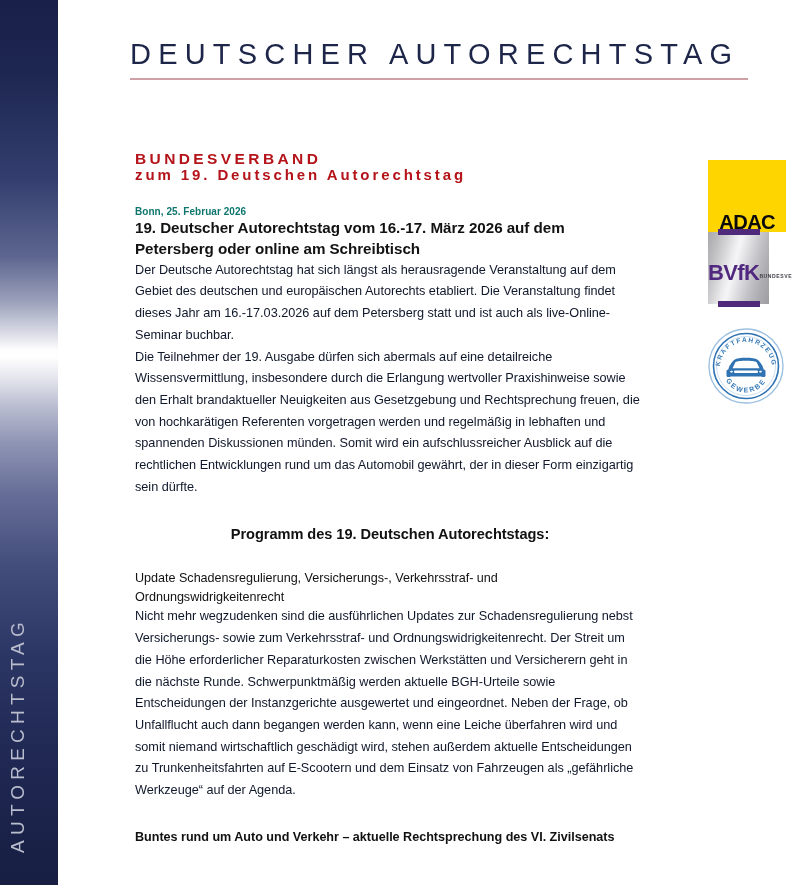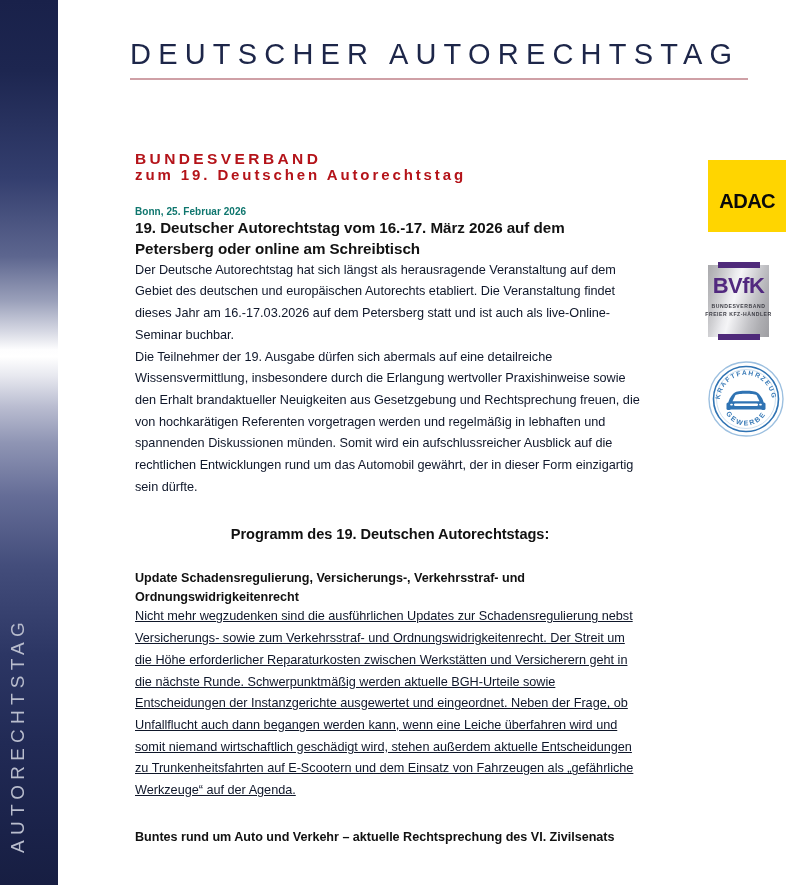--- a/index.html
+++ b/index.html
@@ -127,32 +127,32 @@
   }
 
   p.body {
     font-size: 12.7px;
     line-height: 1.71;
     color: #0f172a;
     margin: 0;
     letter-spacing: -0.02px;
   }
   .gap-lg { margin-top: 22px; }
-  .gap-md { margin-top: 19px; text-decoration: underline; }
+  .gap-md { margin-top: 19px; }
 
   .section-title {
     font-weight: bold;
     font-size: 14.6px;
     color: #111111;
     margin-top: 27px;
     letter-spacing: -0.05px;
     text-align: center;
   }
   .sub-title {
-    font-weight: bold;
+    font-weight: normal;
     font-size: 12.6px;
     color: #111111;
     line-height: 1.5;
     margin-top: 27px;
     letter-spacing: -0.02px;
   }
   .sub-title-tight {
     font-weight: bold;
     font-size: 12.6px;
     color: #111111;
@@ -168,48 +168,47 @@
     top: 160px;
     width: 100px;
   }
 
   
   .logo-adac {
     width: 78px;
     height: 72px;
     background: #ffd500;
     display: flex;
-    align-items: center;
+    align-items: flex-end;
     justify-content: center;
     padding-top: 9px;
     box-sizing: border-box;
   }
   .logo-adac span {
     font-family: "Liberation Sans", sans-serif;
     font-weight: bold;
     font-size: 21px;
     color: #0a0a0a;
     letter-spacing: -0.6px;
     line-height: 1;
     transform: scaleX(0.96);
   }
 
   
   .logo-bvfk {
     position: relative;
-    margin-top: 33px;
     width: 61px;
     height: 72px;
     background: linear-gradient(105deg,
         #a9a9ac 0%, #bdbdc0 14%, #d5d5d8 27%,
         #ebebee 37%, #f5f5f7 44%, #dedee1 56%,
         #c3c3c7 70%, #aeaeb2 84%, #9e9ea2 100%);
     box-sizing: border-box;
     display: flex;
-    flex-direction: column;
+    flex-direction: row;
     align-items: center;
     justify-content: flex-start;
     padding-top: 10px;
   }
   .bvfk-bar-top, .bvfk-bar-bottom {
     position: absolute;
     left: 50%;
     transform: translateX(-50%);
     width: 42px;
     height: 6px;

